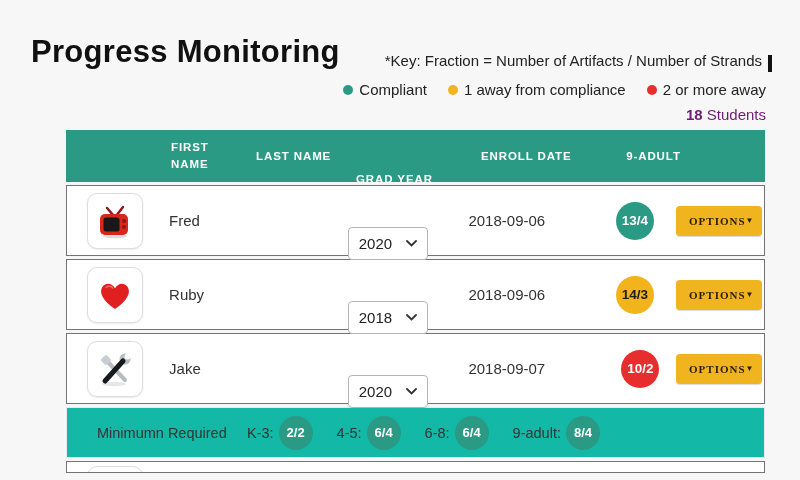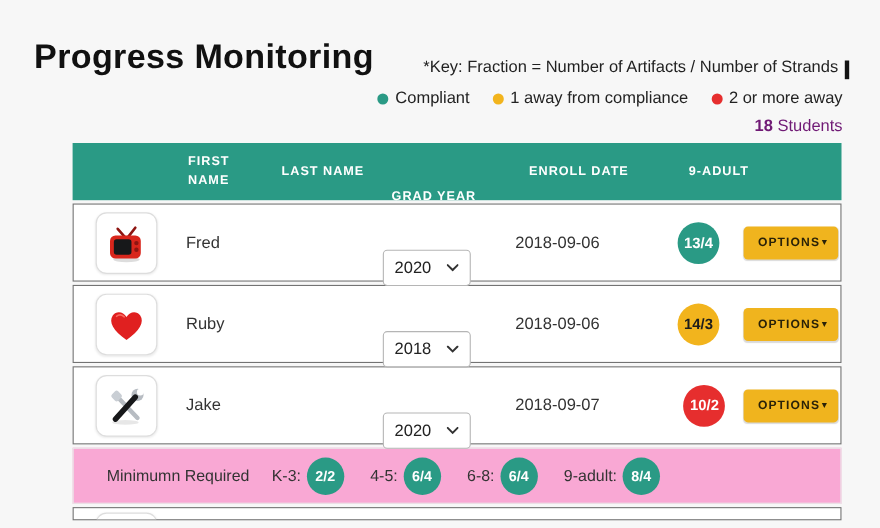--- a/index.html
+++ b/index.html
@@ -90,29 +90,29 @@
   }
   .badge.green  { background:#2a9a85; }
   .badge.yellow { background:#f2b41d; color:#1c1c1c;text-align:right; }
   .badge.red    { background:#e62e2e;margin-left:11px; }
 
   .options-btn {
     width:86px; height:30px; background:#f0b41e;
     border:none; border-radius:4px; cursor:pointer;
     display:flex; align-items:center; justify-content:space-between;
     padding:0 10px 0 13px;
-    font-family:Liberation Sans, sans-serif;
+    font-family:Liberation Serif, serif;
     font-size:11px; font-weight:800; letter-spacing:1px; color:#2a2208;
     box-shadow:0 1px 1px rgba(0,0,0,.15);
   }
   .options-caret { font-size:8px; color:#2a2208; }
 
   
   .summary {
-    background:#f9a8d4; border:1px solid #e9e9e9;
+    background:#14b8a6; border:1px solid #e9e9e9;
     display:flex; align-items:center;
     height:51px; margin-top:3px;
     font-size:14.5px; color:#333;
   }
   .summary-label { margin-left:30px; width:150px; }
   .summary-item { display:flex; align-items:center; gap:5px; margin-right:24px; }
   .badge.small { width:34px; height:34px; font-size:13px; }
 
   
   .row.partial {

